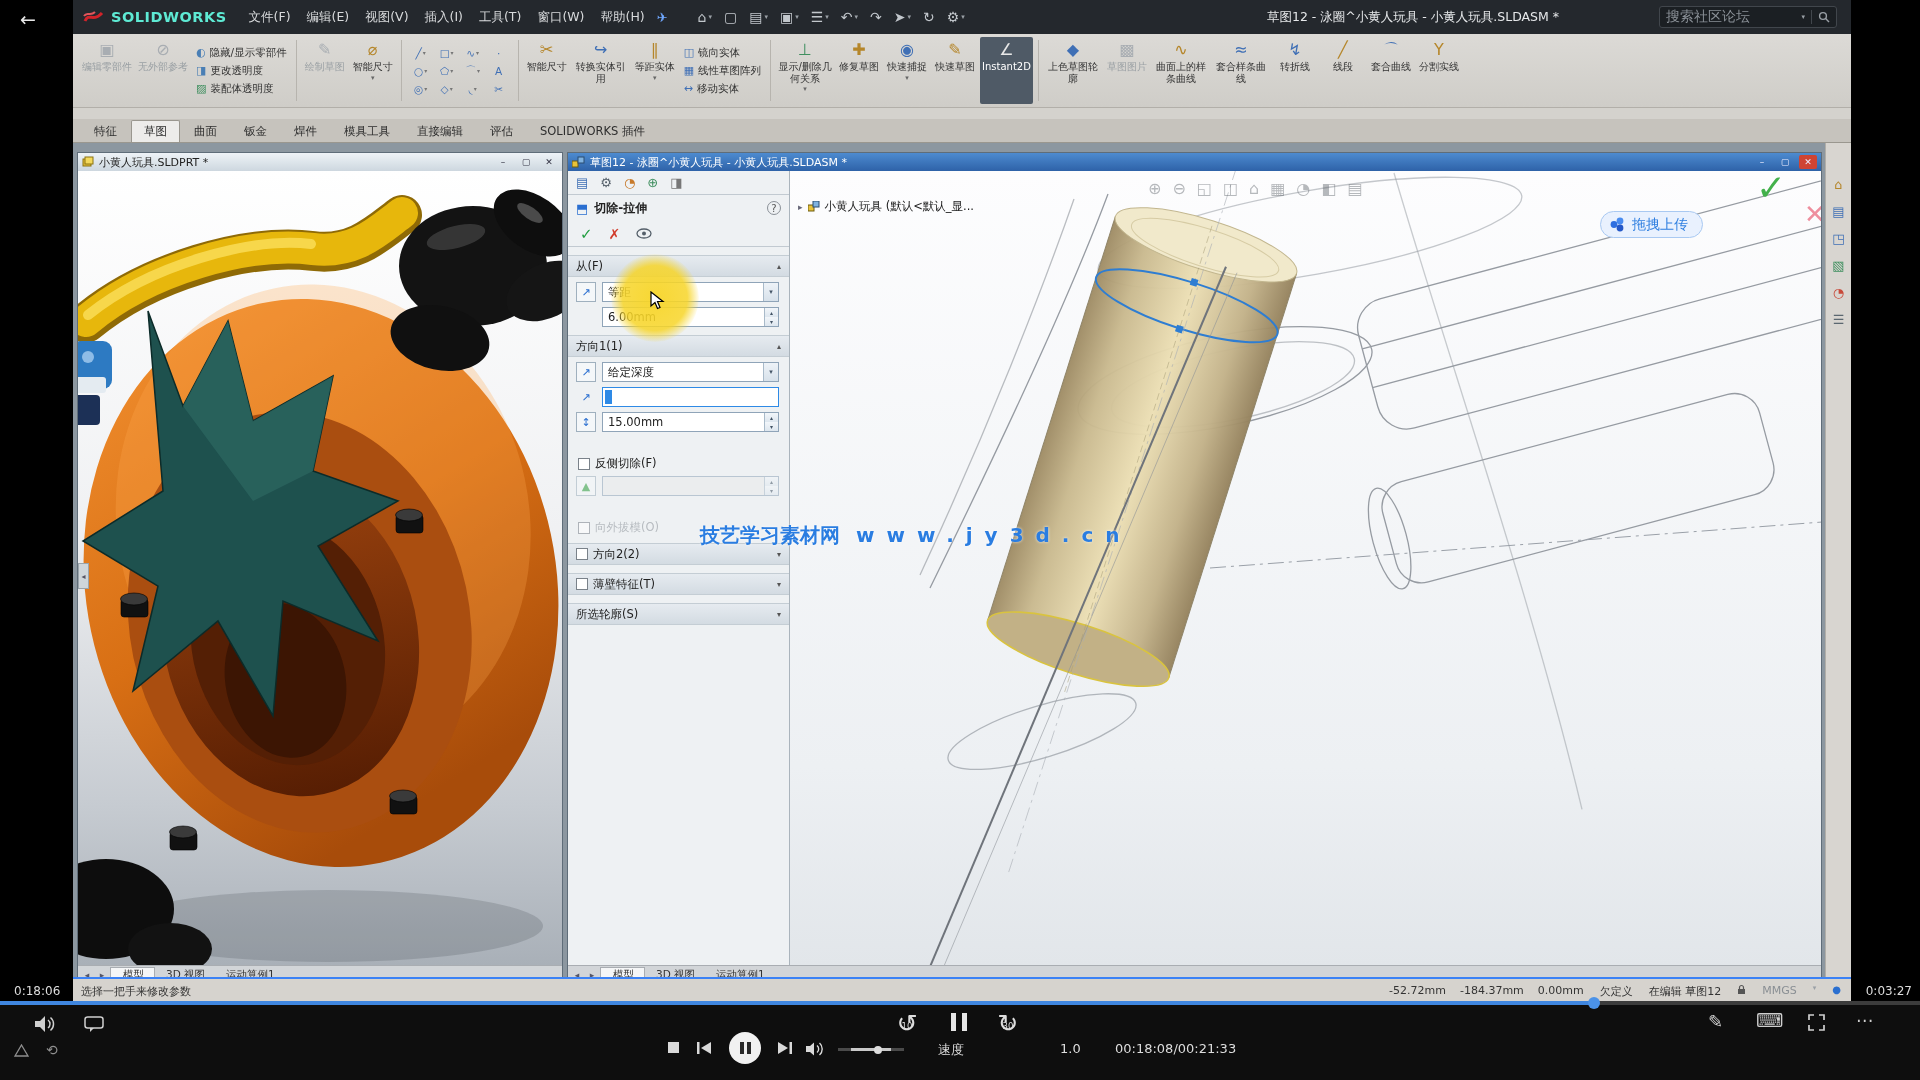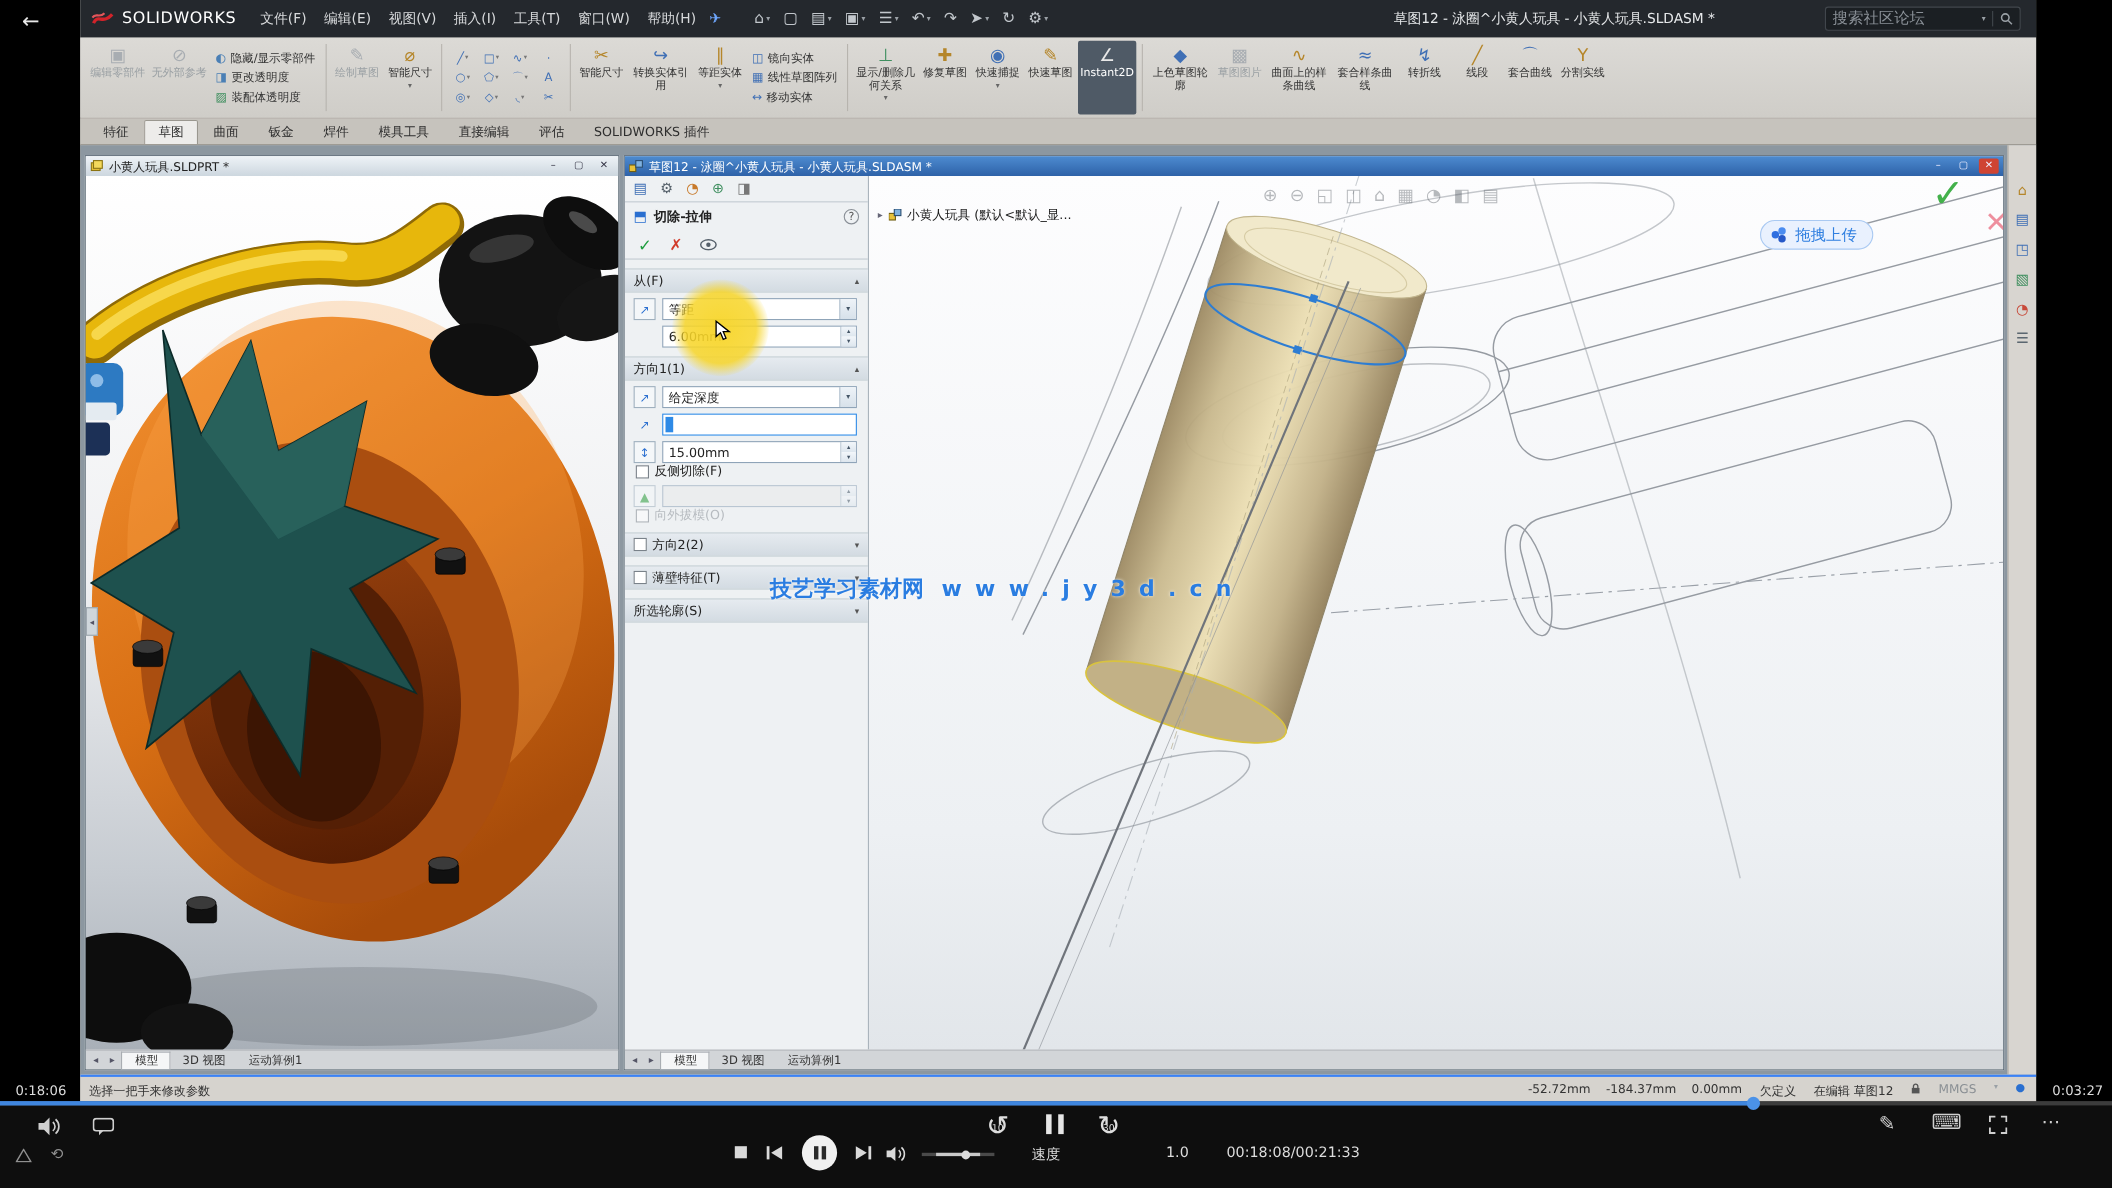--- a/index.html
+++ b/index.html
@@ -4,21 +4,21 @@
 <style>
   html,body{margin:0;padding:0;background:#000;}
   *{box-sizing:border-box;}
   .stage{position:relative;width:1920px;height:1080px;background:#000;overflow:hidden;
          font-family:"DejaVu Sans","Liberation Sans",sans-serif;color:#222;}
   
   .app{position:absolute;left:73px;top:0;width:1778px;height:1004px;display:flex;flex-direction:column;background:#d4d2cd;}
   
   .titlebar{flex:0 0 34px;background:#24282d;display:flex;align-items:center;padding:0 10px;position:relative;}
   .logo{display:flex;align-items:center;gap:6px;margin-right:14px;}
-  .logo-text{color:#ffffff;font-size:14.5px;font-weight:normal;letter-spacing:.5px;}
+  .logo-text{color:#5eead4;font-size:14.5px;font-weight:bold;letter-spacing:.5px;}
   .menu-item{color:#d8dadc;font-size:12.5px;padding:3px 8px;border-radius:2px;white-space:nowrap;}
   .pin-glyph{color:#6fa8ff;font-size:13px;margin:0 4px;}
   .qa{display:flex;align-items:center;gap:12px;margin-left:26px;}
   .qa-btn{display:flex;align-items:center;gap:2px;color:#c2c7cc;font-size:14px;}
   .dd{font-size:7px;color:#9aa0a6;}
   .app-title{position:absolute;left:1340px;transform:translateX(-50%);top:0;height:34px;line-height:34px;color:#e6e8ea;font-size:12.5px;white-space:nowrap;}
   .search-box{position:absolute;right:14px;top:6px;width:178px;height:22px;background:#1b1f23;border:1px solid #41464c;border-radius:3px;display:flex;align-items:center;padding:0 6px;gap:6px;}
   .search-text{color:#8a9097;font-size:14px;flex:1;white-space:nowrap;overflow:hidden;}
   .search-div{width:1px;height:14px;background:#41464c;}
   
@@ -34,21 +34,21 @@
   .rbtn.act .rlabel{color:#fff;}
   .rdd{font-size:7px;color:#666;margin-top:1px;}
   .rstack{display:flex;flex-direction:column;justify-content:center;gap:4px;padding:0 4px;}
   .rsmall{display:flex;align-items:center;gap:4px;font-size:10.5px;color:#333;white-space:nowrap;}
   .rsicon{font-size:11px;}
   .rgrid{display:flex;flex-direction:column;justify-content:center;gap:2px;padding:0 2px;}
   .rgrow{display:flex;gap:2px;}
   .rcell{width:24px;height:16px;display:flex;align-items:center;justify-content:center;font-size:10.5px;color:#3f6fb5;}
   .dd2{font-size:6px;color:#777;margin-left:1px;}
   
-  .cmdtabs{flex:0 0 24px;background:#c6c3bd;display:flex;align-items:flex-end;padding:0 8px;gap:1px;border-bottom:1px solid #9a978f;}
+  .cmdtabs{flex:0 0 24px;background:#c6c3bd;display:flex;align-items:flex-end;padding:0 8px;gap:1px;border-bottom:1px solid #9a978f;margin-top:11px;}
   .ctab{font-size:11.5px;color:#2e2e2e;padding:3px 12px;border:1px solid transparent;border-bottom:none;white-space:nowrap;}
   .ctab.active{background:#edecea;border-color:#9a978f;border-radius:2px 2px 0 0;}
   
   .docarea{flex:1;position:relative;background:#8c97a0;min-height:0;}
   .win{position:absolute;border:1px solid #5f6d79;display:flex;flex-direction:column;background:#fff;}
   .win.left{left:4px;top:9px;width:486px;height:832px;}
   .win.right{left:494px;top:9px;width:1255px;height:832px;}
   .wtitle{flex:0 0 18px;display:flex;align-items:center;padding:0 4px;gap:5px;font-size:11px;white-space:nowrap;}
   .win.left .wtitle{background:linear-gradient(#eef3f7,#cdd7df);color:#222;}
   .win.right .wtitle{background:linear-gradient(#4d8bd0,#2e62a8);color:#fff;}
@@ -74,21 +74,21 @@
   .pm-sec{height:22px;background:linear-gradient(#e6ebf0,#d3dbe2);border-top:1px solid #c4cdd4;border-bottom:1px solid #c4cdd4;display:flex;align-items:center;gap:5px;padding:0 8px;margin-top:8px;}
   .chev{margin-left:auto;font-size:8px;color:#555;}
   .pm-row{display:flex;align-items:center;gap:6px;padding:5px 10px 0 8px;}
   .pm-ic{width:20px;height:20px;flex:0 0 20px;background:#f4f7f9;border:1px solid #9fb0be;display:flex;align-items:center;justify-content:center;font-size:11px;color:#2a6fd0;}
   .pm-dd{flex:1;height:20px;background:#fff;border:1px solid #8fa4b8;display:flex;align-items:center;padding-left:5px;}
   .pm-ddarrow{margin-left:auto;width:15px;height:100%;background:linear-gradient(#eef3f8,#d7e1ea);border-left:1px solid #a9bac9;display:flex;align-items:center;justify-content:center;font-size:7px;color:#456;}
   .pm-spin{flex:1;height:20px;background:#fff;border:1px solid #8fa4b8;display:flex;align-items:center;padding-left:5px;}
   .pm-spin.disabled{background:#e9eaeb;}
   .pm-steps{margin-left:auto;width:14px;height:100%;border-left:1px solid #a9bac9;display:flex;flex-direction:column;}
   .pm-steps span{flex:1;display:flex;align-items:center;justify-content:center;font-size:6px;color:#456;background:linear-gradient(#f2f6fa,#dde6ee);}
-  .pm-check{display:flex;align-items:center;gap:5px;padding:0 10px 0 10px;}
+  .pm-check{display:flex;align-items:center;gap:5px;padding:24px 10px 0 10px;}
   .cb{width:12px;height:12px;border:1px solid #7a828a;background:#fff;flex:0 0 12px;}
   .pm-input{flex:1;height:20px;background:#fff;border:1px solid #2e8ae6;display:flex;align-items:center;padding-left:2px;}
   .caret{width:7px;height:14px;background:#2e8ae6;}
   .dis-row{opacity:.55;}
   .gray{color:#8a9097;}
   
   .vp{flex:1;position:relative;overflow:hidden;background:linear-gradient(#fdfdfe,#edf0f3 75%,#e2e6ea);}
   svg.scene{position:absolute;left:0;top:0;width:100%;height:100%;}
   .tree-row{position:absolute;left:8px;top:28px;display:flex;align-items:center;gap:5px;font-size:11.5px;color:#1a1a1a;}
   .tree-arrow{color:#667;font-size:9px;}

